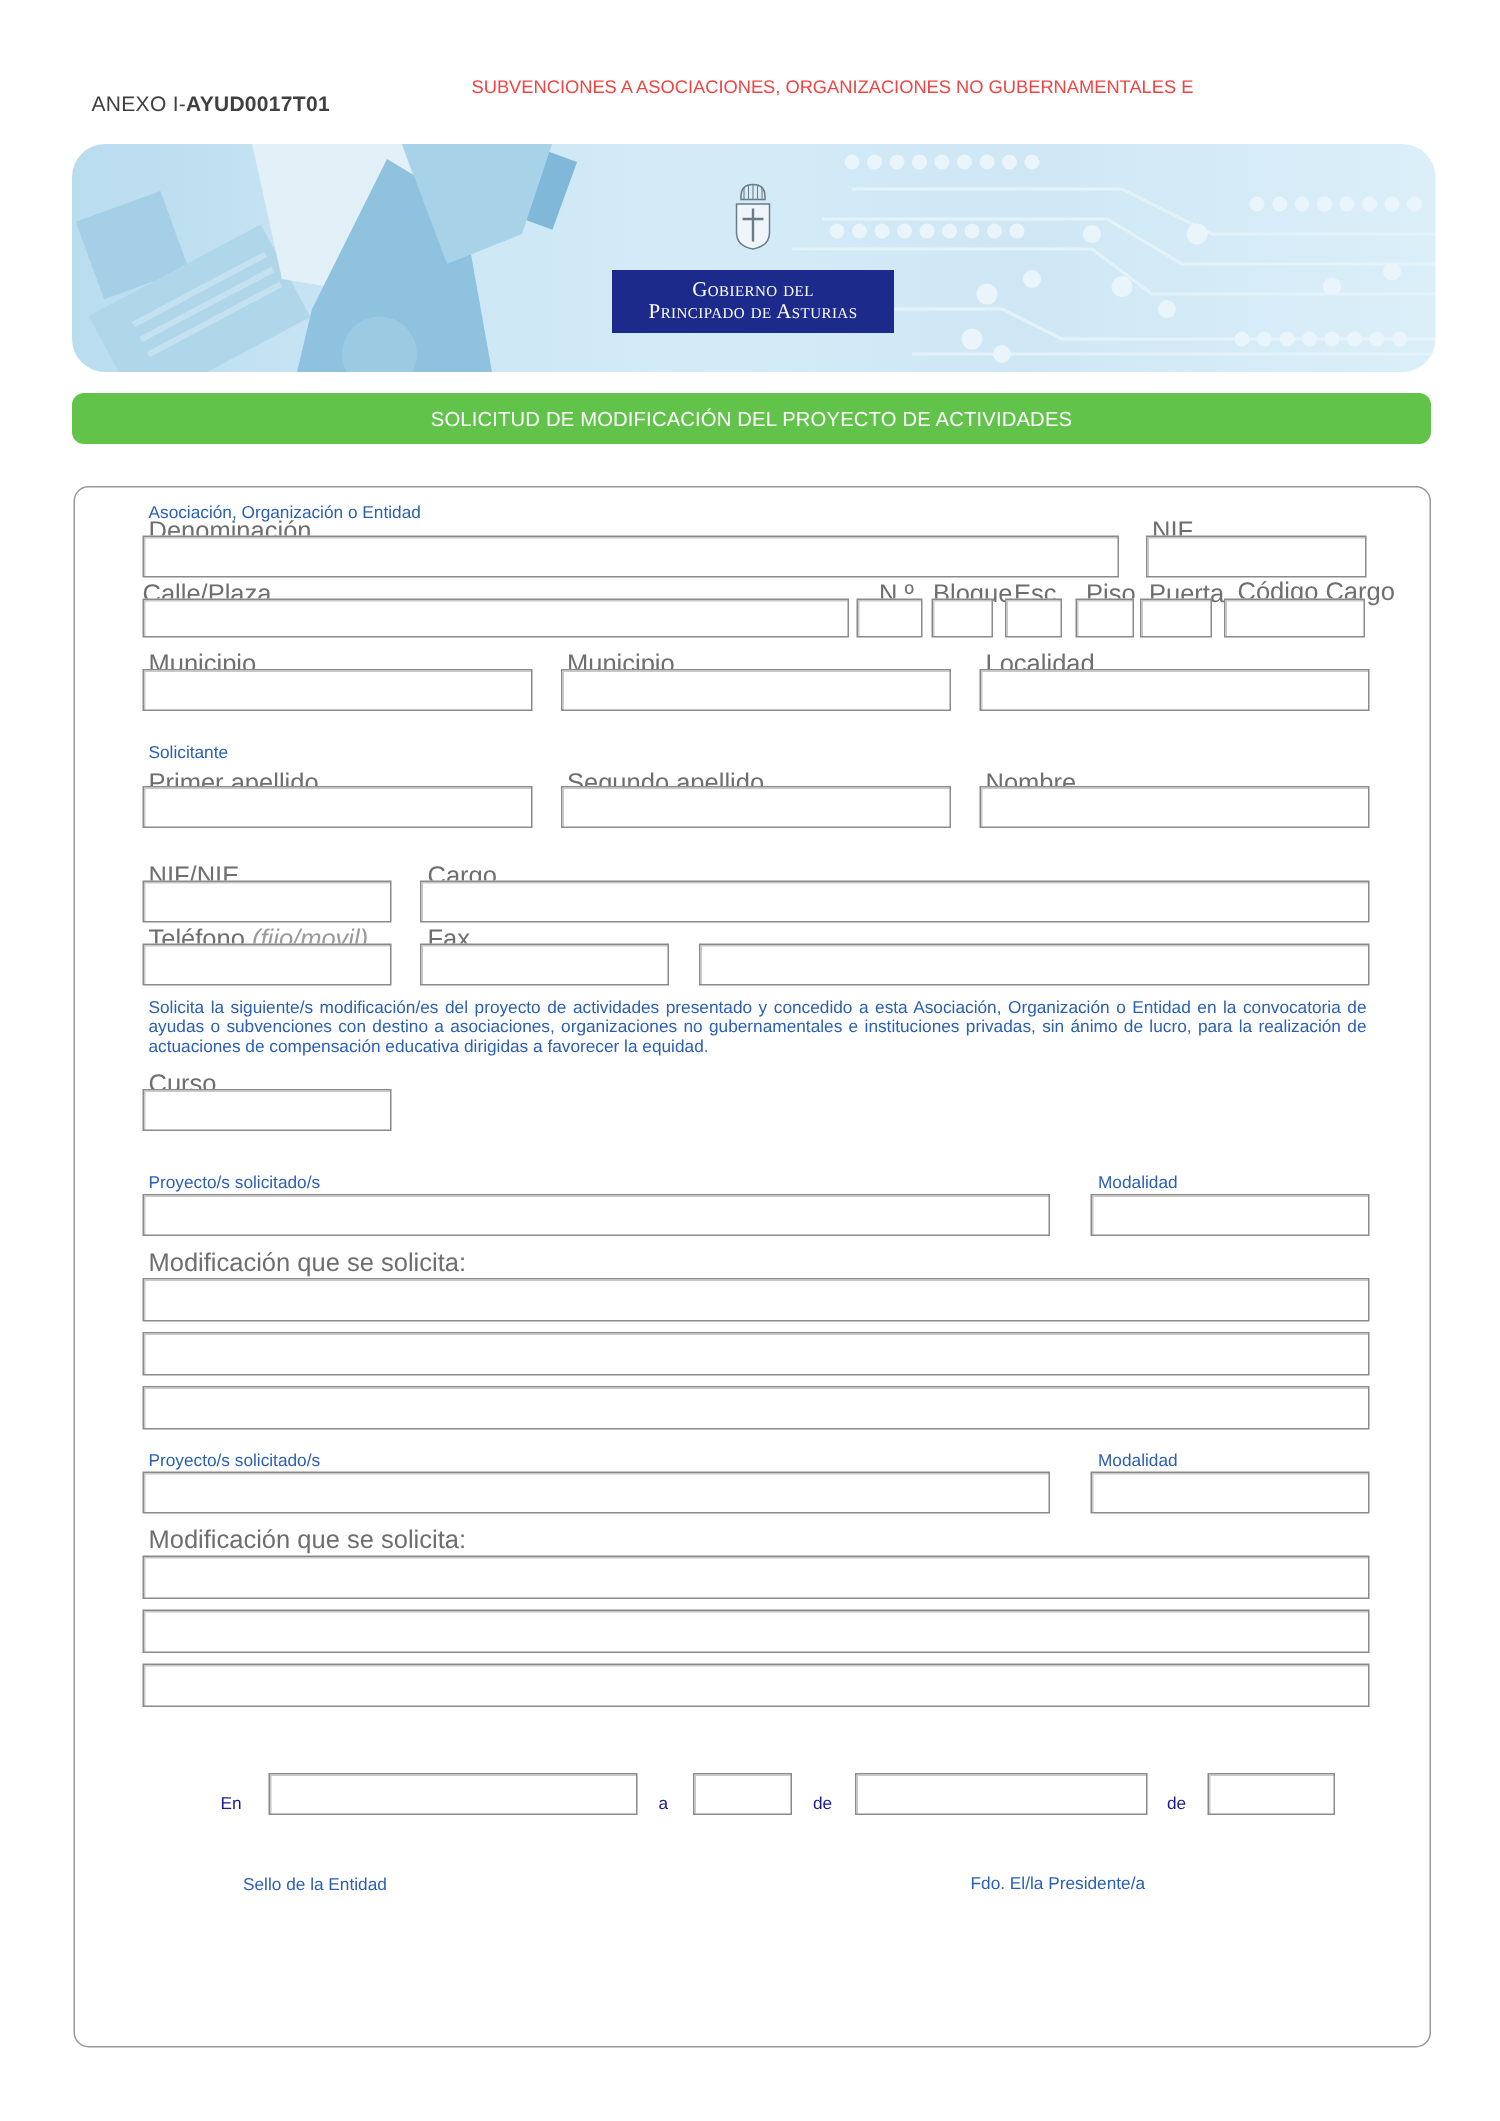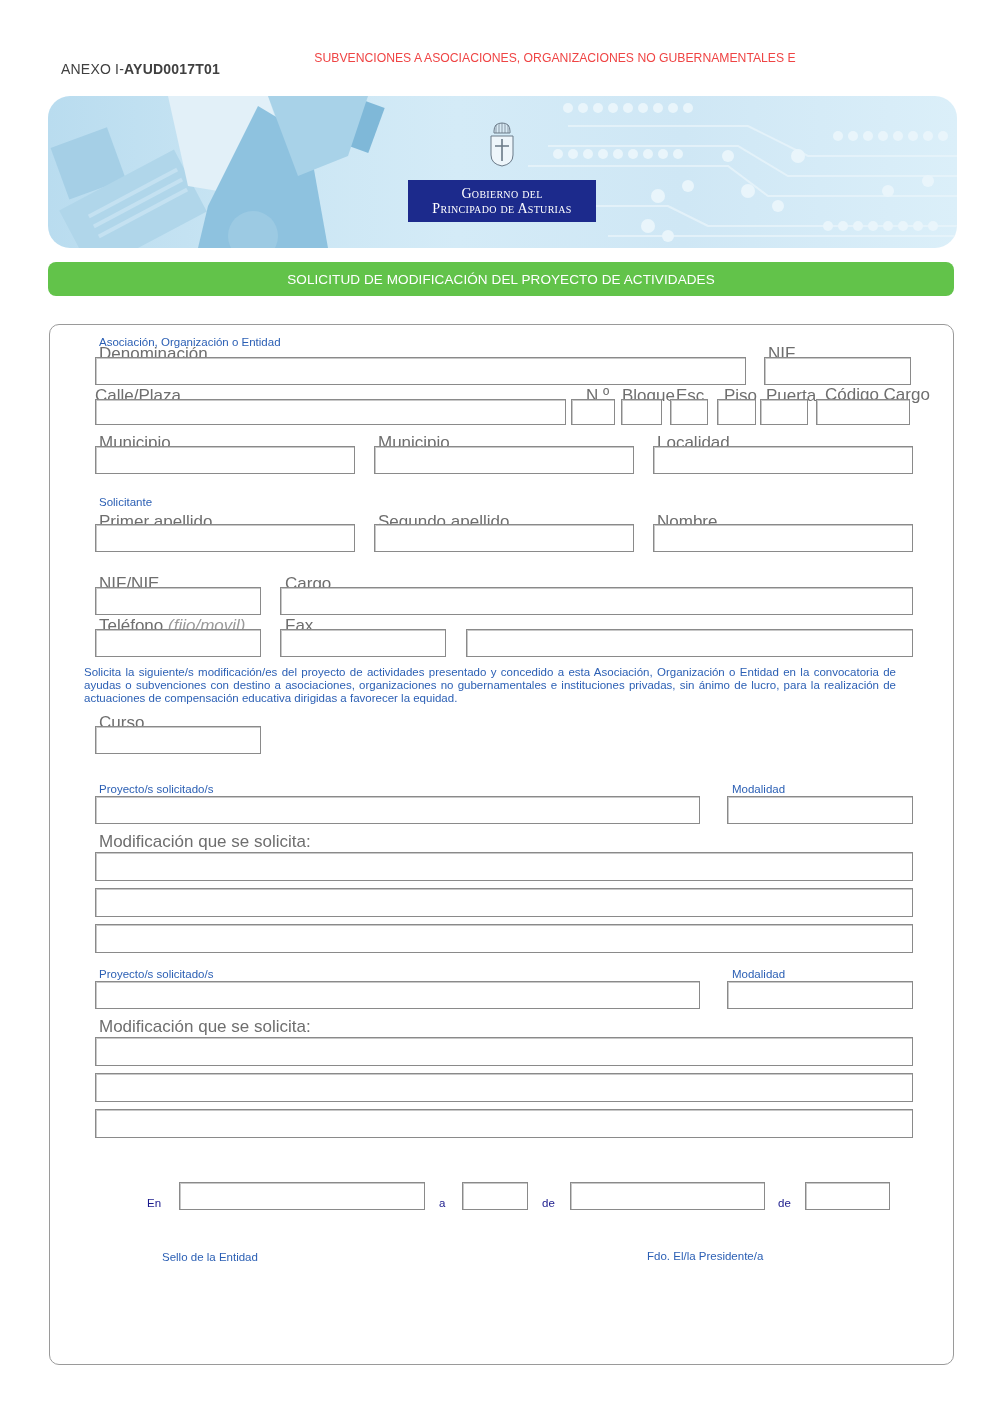--- a/index.html
+++ b/index.html
@@ -14,21 +14,21 @@
     .gov-box { left:408px; top:180px; width:188px; height:42px; background:#1c2a8c; color:#fff; text-align:center;
       font-family:"Liberation Serif", serif; font-size:14px; line-height:15px; padding-top:6px; box-sizing:border-box; letter-spacing:0.3px; }
     .gov-box .sc { font-variant: small-caps; }
     .crest { left:488px; top:121px; width:28px; height:46px; }
     .titlebar { left:48px; top:262px; width:906px; height:34px; border-radius:8px; background:#62c34a; color:#fff;
       font-size:13.5px; text-align:center; line-height:36px; letter-spacing:0.1px; }
     .frame { left:49px; top:324px; width:905px; height:1041px; border:1px solid #9a9a9a; border-radius:10px; box-sizing:border-box; }
     .lbl { position:absolute; font-size:17px; color:#6e6e6e; white-space:nowrap; }
     .sec { position:absolute; font-size:11.5px; color:#2b5fb4; white-space:nowrap; }
     .box { position:absolute; border:1px solid #8a8a8a; box-shadow: inset 1px 1px 0 #c8c8c8; background:#fff; box-sizing:border-box; }
-    .para { left:84px; top:666px; width:812px; font-size:11.5px; line-height:13px; color:#2b5fb4; text-align:justify; }
+    .para { left:99px; top:666px; width:812px; font-size:11.5px; line-height:13px; color:#2b5fb4; text-align:justify; }
     .sig { position:absolute; font-size:11.5px; color:#1a1a8c; }
     .sig2 { position:absolute; font-size:11.5px; color:#2b5fb4; }
     i.fijo { font-style:italic; color:#9a9a9a; }
   </style>
 </head>
 <body>
 
 <div class="abs annex">
   <span>ANEXO I-</span><b>AYUD0017T01</b>
 </div>

